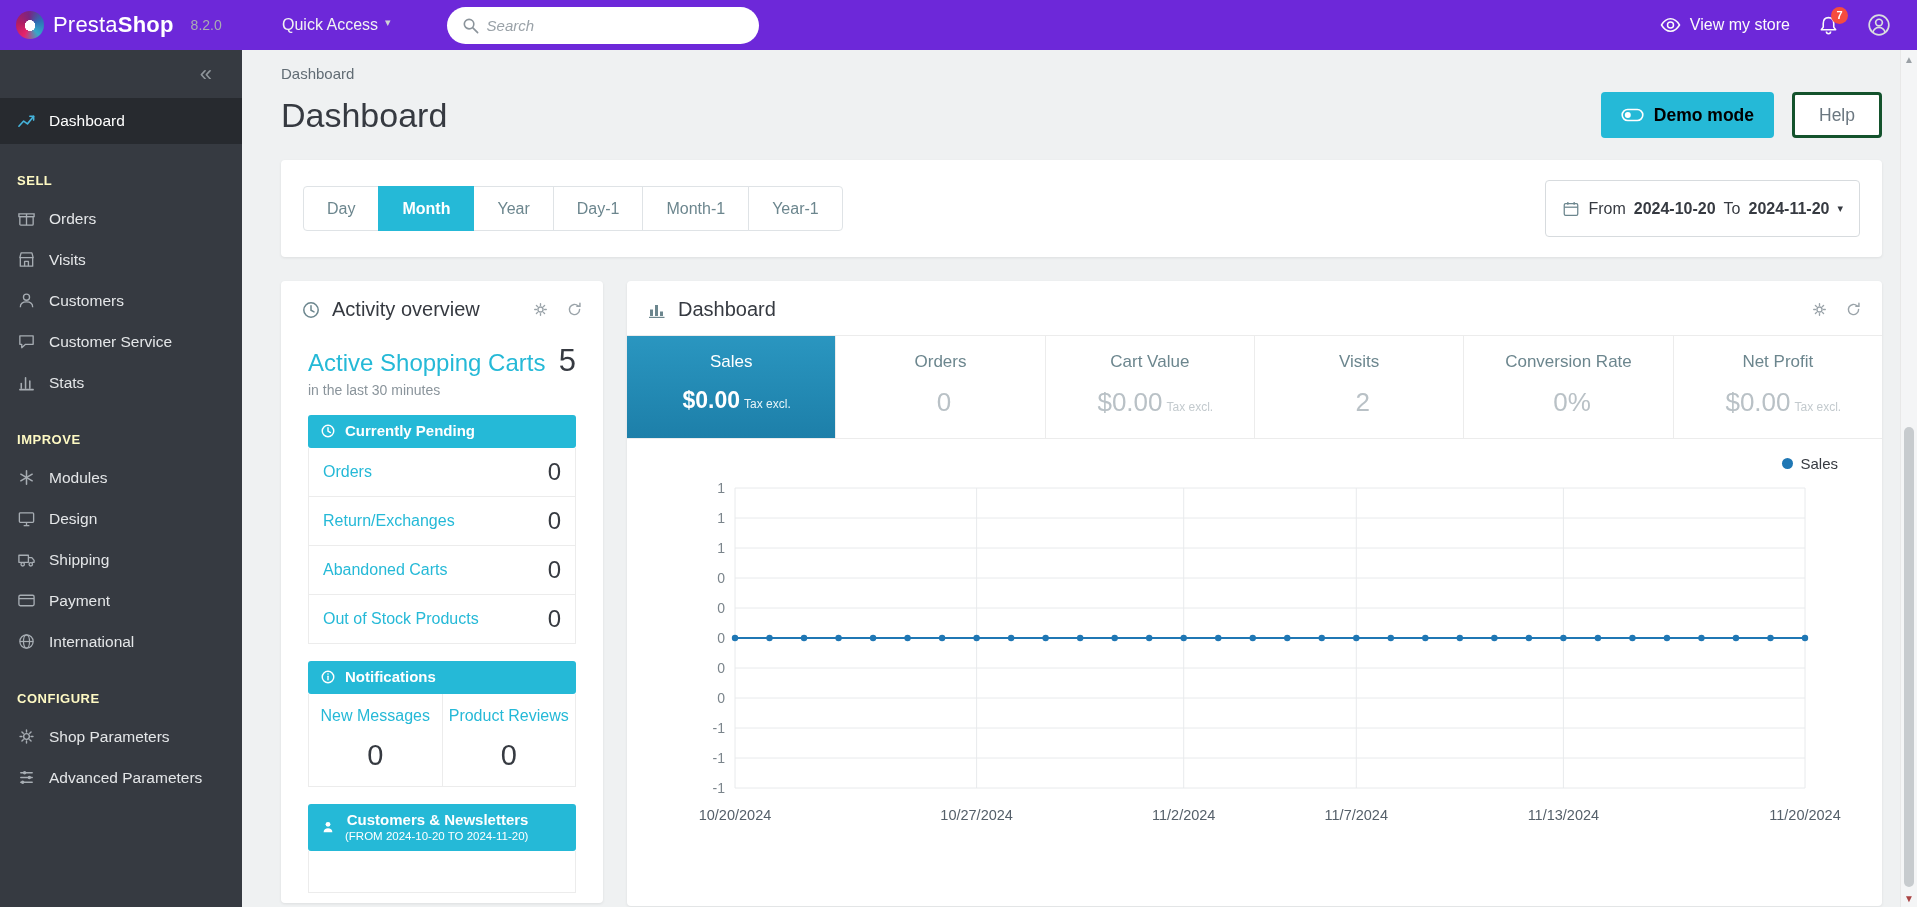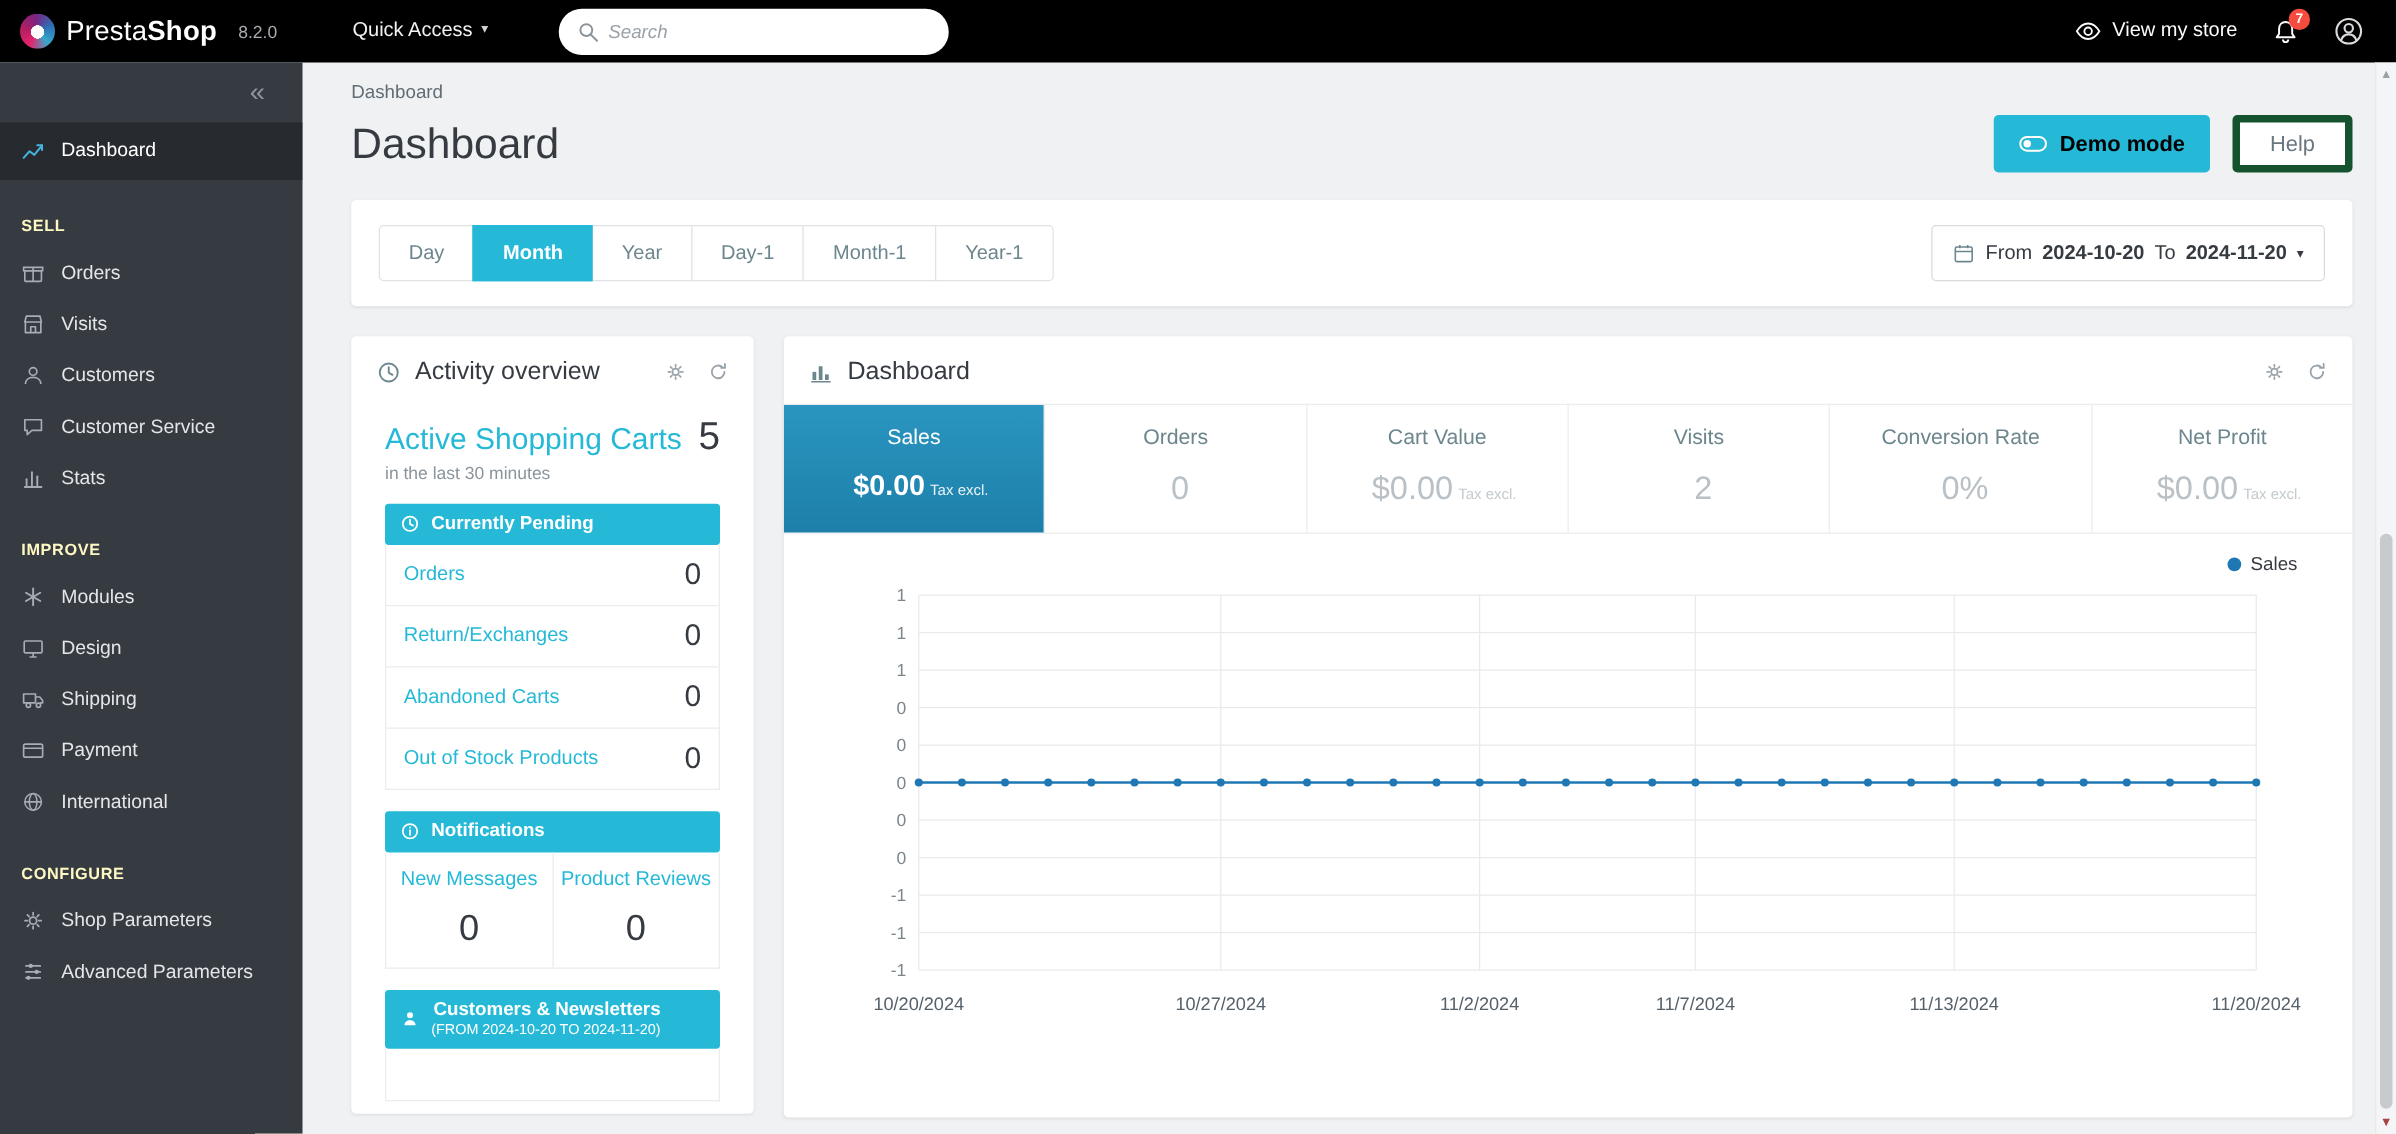--- a/index.html
+++ b/index.html
@@ -1,20 +1,20 @@
 <!DOCTYPE html>
 <html><head>
 <meta charset="utf-8">
 <style>
   * { box-sizing: border-box; margin: 0; padding: 0; }
   html, body { width: 1917px; height: 907px; overflow: hidden; }
   body { font-family: "Liberation Sans", sans-serif; background: #eff1f2; color: #363a41; }
 
   
-  .topbar { height: 50px; background: #000000; display: flex; align-items: center; color: #fff; }
+  .topbar { height: 50px; background: #6d28d9; display: flex; align-items: center; color: #fff; }
   .brand { width: 242px; flex: 0 0 auto; display: flex; align-items: center; gap: 9px; padding-left: 16px; }
   .logo-mark { width: 28px; height: 28px; border-radius: 50%;
     background: radial-gradient(circle at 50% 52%, #fff 0 26%, rgba(255,255,255,0) 27%),
                 conic-gradient(from 210deg, #e6246c, #b01e63, #7a2482, #2e6db4, #35a9c9, #e6246c); }
   .brand-text { font-size: 22px; letter-spacing: .2px; white-space: nowrap; }
   .brand-presta { font-weight: 400; }
   .brand-shop { font-weight: 700; }
   .version { font-size: 14px; color: #a9adb2; margin-left: 8px; }
   .quick-access { margin-left: 40px; font-size: 16px; color: #f1f2f3; display: flex; align-items: flex-start; gap: 7px; cursor: pointer; white-space: nowrap; }
   .caret { font-size: 11px; color: #cfd2d4; }
@@ -48,32 +48,32 @@
 
   
   .content { flex: 1 1 auto; min-width: 0; padding: 11px 18px 0 39px; overflow: hidden; }
   .breadcrumb { font-size: 15px; color: #616c74; margin: 4px 0 10px; }
   .title-row { display: flex; align-items: center; }
   .page-title { font-size: 34px; font-weight: 400; color: #363a41; }
   .title-actions { margin-left: auto; display: flex; gap: 18px; align-items: center; }
   .btn-demo { height: 46px; padding: 0 20px; border: none; border-radius: 4px; background: #25b9d7; color: #000000;
     font-size: 17.5px; font-weight: 600; display: flex; align-items: center; gap: 10px; cursor: pointer;
     font-family: "Liberation Sans", sans-serif; }
-  .btn-help { height: 46px; padding: 0 24px; border: 6px solid #14532d; border-radius: 4px; background: #fff;
+  .btn-help { height: 46px; padding: 0 24px; border: 3px solid #14532d; border-radius: 4px; background: #fff;
     color: #6b7780; font-size: 17.5px; cursor: pointer; font-family: "Liberation Sans", sans-serif; }
 
   .filter-card { margin-top: 22px; background: #fff; border-radius: 4px; box-shadow: 0 1px 3px rgba(0,0,0,.08);
     padding: 20px 22px; display: flex; align-items: center; justify-content: space-between; }
   .range-group { display: flex; }
   .range-btn { height: 45px; padding: 0 23px; background: #fff; border: 1px solid #dfe3e6; margin-left: -1px;
     font-size: 16px; color: #6c868e; cursor: pointer; font-family: "Liberation Sans", sans-serif; }
   .range-btn:first-child { border-radius: 4px 0 0 4px; margin-left: 0; }
   .range-btn:last-child { border-radius: 0 4px 4px 0; }
   .range-btn.active { background: #25b9d7; border-color: #25b9d7; color: #fff; font-weight: 600; position: relative; z-index: 1; }
-  .date-range-btn { height: 45px; border: 1px solid #d7dbde; border-radius: 4px; background: #fff; padding: 0 16px;
+  .date-range-btn { height: 57px; border: 1px solid #d7dbde; border-radius: 4px; background: #fff; padding: 0 16px;
     display: flex; align-items: center; gap: 8px; font-size: 16px; color: #363a41; cursor: pointer;
     font-family: "Liberation Sans", sans-serif; }
   .date-range-btn b { font-weight: 700; }
   .date-range-btn .caret { color: #363a41; }
 
   .cards-row { margin-top: 24px; display: flex; gap: 24px; align-items: flex-start; }
   .panel { background: #fff; border-radius: 4px; box-shadow: 0 1px 3px rgba(0,0,0,.08); }
   .panel-header { display: flex; align-items: center; gap: 11px; padding: 17px 20px 14px; }
   .panel-title { font-size: 20px; font-weight: 400; color: #363a41; }
   .panel-tools { margin-left: auto; display: flex; gap: 17px; color: #9aa3a9; }

